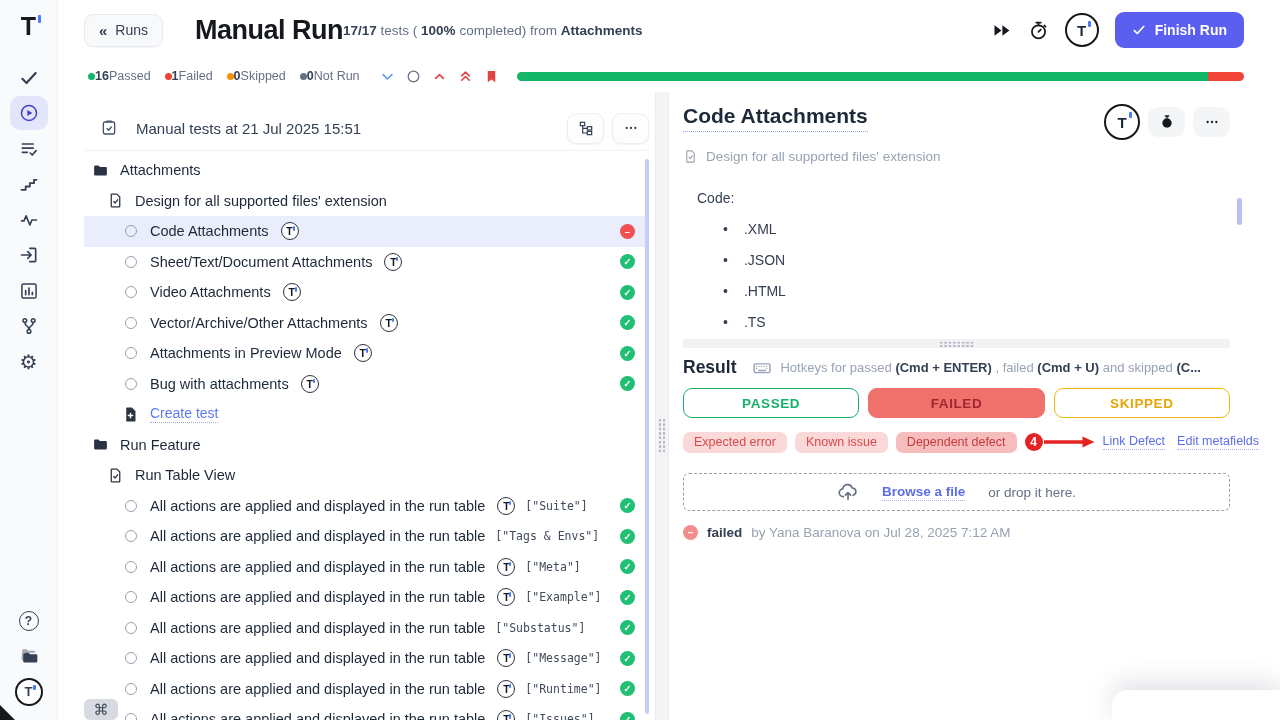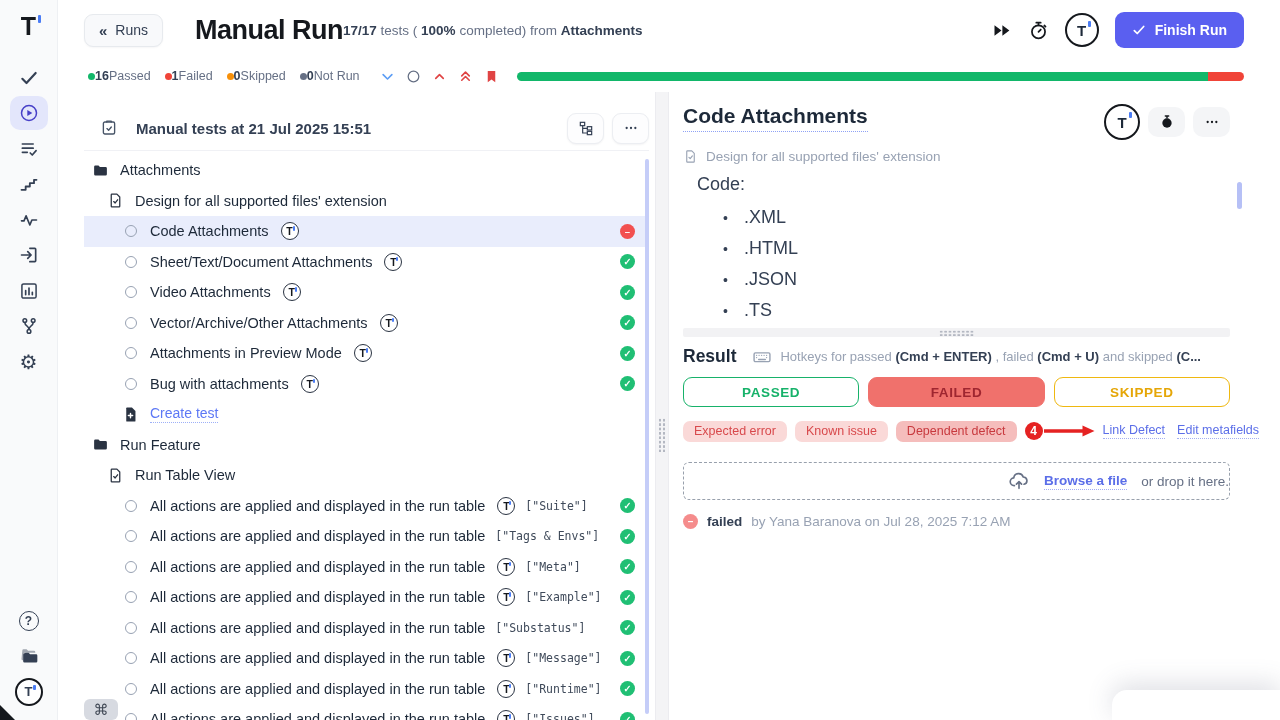--- a/index.html
+++ b/index.html
@@ -55,21 +55,21 @@
   .count { display:inline-flex; align-items:center; font-size:12.5px; color:#667085; cursor:pointer; }
   .count b { color:#344054; }
   .dot { width:7px; height:7px; border-radius:50%; display:inline-block; }
   .flt-icons { display:flex; align-items:center; gap:11px; margin:0 18px 0 20px; }
   .flt-icons svg { width:15px; height:15px; display:block; cursor:pointer; }
   .progress { flex:1; height:9px; border-radius:5px; }
 
   
   .content { flex:1; display:flex; min-height:0; }
   .lpanel { width:597px; flex:none; display:flex; flex-direction:column; padding:14px 6px 0 26px; min-height:0; }
-  .lp-head { height:44px; display:flex; align-items:center; padding-left:16px; flex:none;font-weight:bold; }
+  .lp-head { height:44px; display:flex; align-items:center; padding-left:16px; flex:none; }
   .lp-head-icon { color:#475467; display:flex; } .lp-head-icon svg { width:18px; height:18px; }
   .lp-title { margin-left:18px; font-size:15px; color:#344054; }
   .lp-sp { flex:1; }
   .sq-btn { width:37px; height:31px; border:1px solid #eceef2; background:#fdfdfe; border-radius:9px;
     display:flex; align-items:center; justify-content:center; color:#344054; cursor:pointer;
     box-shadow:0 1px 2px rgba(16,24,40,.05); margin-left:8px; }
   .sq-btn svg { width:16px; height:16px; }
 
   .tree { flex:1; position:relative; border-top:1px solid #f0f1f5; padding-top:4px; overflow:hidden; }
   .tree-scroll { position:absolute; right:0; top:8px; bottom:6px; width:4px; border-radius:2px;
@@ -101,21 +101,21 @@
   .rpanel { flex:1; min-width:0; position:relative; padding:12px 50px 0 14px; }
   .rp-head { display:flex; align-items:flex-start; }
   .rp-title { font-size:21px; font-weight:800; color:#1d2939; border-bottom:1.5px dotted #8fa2f5;
     padding-bottom:3px; }
   .rp-actions { margin-left:auto; display:flex; align-items:center; gap:8px; }
   .sq-btn2 { width:37px; height:30px; background:#f4f5f7; border:none; border-radius:10px;
     display:flex; align-items:center; justify-content:center; color:#15181d; cursor:pointer; }
   .sq-btn2 svg { width:16px; height:16px; }
   .subtitle { margin-top:9px; display:flex; align-items:center; gap:8px; color:#98a2b3; font-size:13.5px; }
   .subtitle .ticn { width:15px; height:15px; color:#98a2b3; }
-  .code-block { margin-top:10px; padding-left:14px; position:relative; font-size:18px; color:#344054; }
+  .code-block { margin-top:26px; padding-left:14px; position:relative; font-size:14px; color:#344054; }
   .code-scroll { position:absolute; right:-12px; top:8px; width:5px; height:27px; border-radius:3px;
     background:#b6c0f6; cursor:pointer; }
   ul.ext { list-style:none; margin:7px 0 0 26px; }
   ul.ext li { height:31px; display:flex; align-items:center; }
   ul.ext li::before { content:"•"; margin-right:16px; font-size:14px; color:#344054; }
 
   .hdivider { height:9px; background:#f2f2f4; border-radius:2px; margin-top:2px; position:relative; cursor:row-resize; }
   .hdivider::after { content:""; position:absolute; top:50%; left:50%; transform:translate(-50%,-50%);
     width:36px; height:6px;
     background:radial-gradient(circle, #b4b8c2 1px, transparent 1.3px); background-size:4.4px 3.4px; }
@@ -138,21 +138,21 @@
   .annot-badge { width:18px; height:18px; background:#e52222; border-radius:50%; color:#fff;
     font-size:12px; font-weight:700; display:flex; align-items:center; justify-content:center; flex:none; }
   .annot-arrow svg { width:52px; height:12px; display:block; }
   .result-links { display:flex; gap:12px; margin-left:8px; }
   .result-link { color:#5b6ee8; font-size:12.5px; border-bottom:1px dotted #a3aef2; padding-bottom:1px;
     cursor:pointer; white-space:nowrap; }
   .msg-box { margin-top:6px; width:100%; height:44px; border:1px solid #dfe3e9; border-radius:9px;
     padding:9px 12px; font-size:13.5px; font-family:inherit; color:#344054; resize:vertical; outline:none; }
   .msg-box::placeholder { color:#98a2b8; }
   .upload { margin-top:20px; height:38px; border:1.8px dashed #98a0ac; border-radius:6px;
-    display:flex; align-items:center; justify-content:flex-end; gap:14px; font-size:13.5px; color:#667085;
+    display:flex; align-items:center; justify-content:center; gap:23px; font-size:13.5px; color:#667085;
     cursor:pointer; }
   .upload svg { width:22px; height:22px; color:#667085; }
   .browse { color:#5b6ee8; border-bottom:1px dotted #a3aef2; padding-bottom:1px; font-weight:600; }
   .history { margin-top:14px; display:flex; align-items:center; gap:9px; font-size:13.5px; color:#98a2b3; }
   .hist-ic { width:15px; height:15px; border-radius:50%; background:#f58c8c; color:#fff; font-size:10px;
     font-weight:700; display:flex; align-items:center; justify-content:center; flex:none; }
   .hist-status { color:#344054; font-weight:700; }
 
   
   .keycap { position:absolute; left:84px; top:699px; width:34px; height:21px; background:#d7dae1;
@@ -527,22 +527,22 @@
                 <path d="M9.5 13.5l2 2 3.5-4.5" stroke-linecap="round"></path>
               </svg>
           </span>
           <span>Design for all supported files' extension</span>
         </div>
 
         <div class="code-block">
           <div>Code:</div>
           <ul class="ext">
               <li>.XML</li>
+              <li>.JSON</li>
               <li>.HTML</li>
-              <li>.JSON</li>
               <li>.TS</li>
             </ul>
           <span class="code-scroll"></span>
         </div>
 
         <div class="hdivider"></div>
 
         <div class="result-head">
           <span class="result-title">Result</span>
           <span class="kb-icon">

